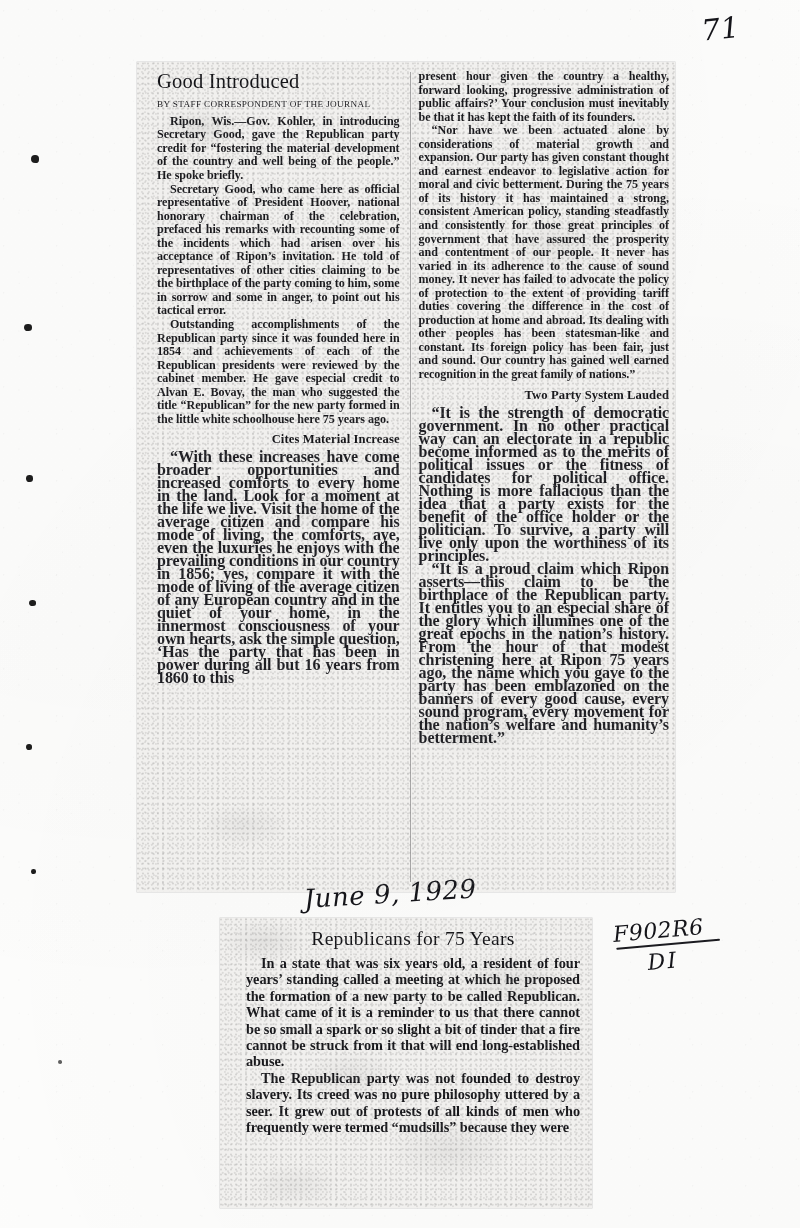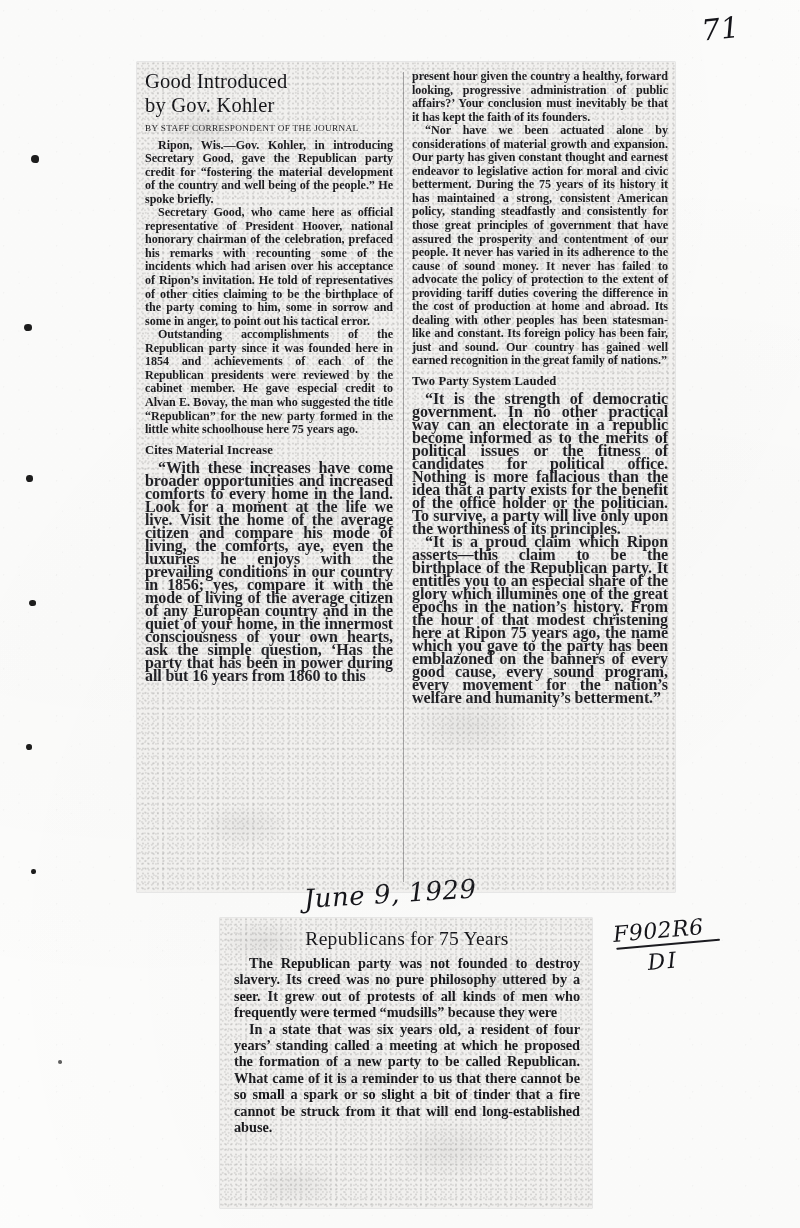--- a/index.html
+++ b/index.html
@@ -147,20 +147,21 @@
     top: 918px;
     width: 372px;
     height: 290px;
   }
 
   .clip-inner {
     position: relative;
     z-index: 1;
     height: 100%;
     box-sizing: border-box;
+    margin-left: 12px;
   }
 
   
   #clipping-main .clip-inner {
     display: flex;
     padding: 8px 6px 6px 8px;
   }
   .col {
     box-sizing: border-box;
   }
@@ -227,21 +228,21 @@
     font-weight: 700;
     letter-spacing: -0.1px;
     color: #1d1d22;
     font-family: Liberation Serif, serif;
   }
 
   .subhead {
     font-family: "Liberation Serif", serif;
     font-size: 12.6px;
     font-weight: 700;
-    text-align: left;
+    text-align: right;
     margin: 6px 0 3px 0;
     letter-spacing: 0.1px;
     color: #131317;
   }
 
   
   #clipping-second .clip-inner {
     padding: 6px 12px 8px 14px;
   }
   .headline2 {
@@ -281,21 +282,20 @@
 
   <div id="page-number" class="hand">71</div>
 
   <div id="clipping-main" class="clipping">
     <div class="clip-inner">
 
       <div class="col col-left">
 
         <h1 class="headline">
           <span>Good Introduced</span>
-          <span class="l2">by Gov. Kohler</span>
         </h1>
 
         <div class="byline">BY STAFF CORRESPONDENT OF THE JOURNAL</div>
 
         <p class="body lead-dateline"><span class="dateline">Ripon, Wis.—</span><span>Gov. Kohler, in introducing Secretary Good, gave the Republican party credit for “fostering the material development of the country and well being of the people.” He spoke briefly.</span></p>
 
         <p class="body">Secretary Good, who came here as official representative of President Hoover, national honorary chairman of the celebration, prefaced his remarks with recounting some of the incidents which had arisen over his acceptance of Ripon’s invitation. He told of representatives of other cities claiming to be the birthplace of the party coming to him, some in sorrow and some in anger, to point out his tactical error.</p>
 
         <p class="body">Outstanding accomplishments of the Republican party since it was founded here in 1854 and achievements of each of the Republican presidents were reviewed by the cabinet member. He gave especial credit to Alvan E. Bovay, the man who suggested the title “Republican” for the new party formed in the little white schoolhouse here 75 years ago.</p>
 
@@ -329,19 +329,19 @@
   <div id="call-number" class="hand">
     <span>F902R6</span>
     <span class="rule"></span>
     <span class="sub">DI</span>
   </div>
 
   <div id="clipping-second" class="clipping">
     <div class="clip-inner">
       <h1 class="headline2">Republicans for 75 Years</h1>
 
+      <p class="body2">In a state that was six years old, a resident of four years’ standing called a meeting at which he proposed the formation of a new party to be called Republican. What came of it is a reminder to us that there cannot be so small a spark or so slight a bit of tinder that a fire cannot be struck from it that will end long-established abuse.</p>
+
       <p class="body2">The Republican party was not founded to destroy slavery. Its creed was no pure philosophy uttered by a seer. It grew out of protests of all kinds of men who frequently were termed “mudsills” because they were</p>
-
-      <p class="body2">In a state that was six years old, a resident of four years’ standing called a meeting at which he proposed the formation of a new party to be called Republican. What came of it is a reminder to us that there cannot be so small a spark or so slight a bit of tinder that a fire cannot be struck from it that will end long-established abuse.</p>
     </div>
   </div>
 
 </div>
 
 </body></html>

